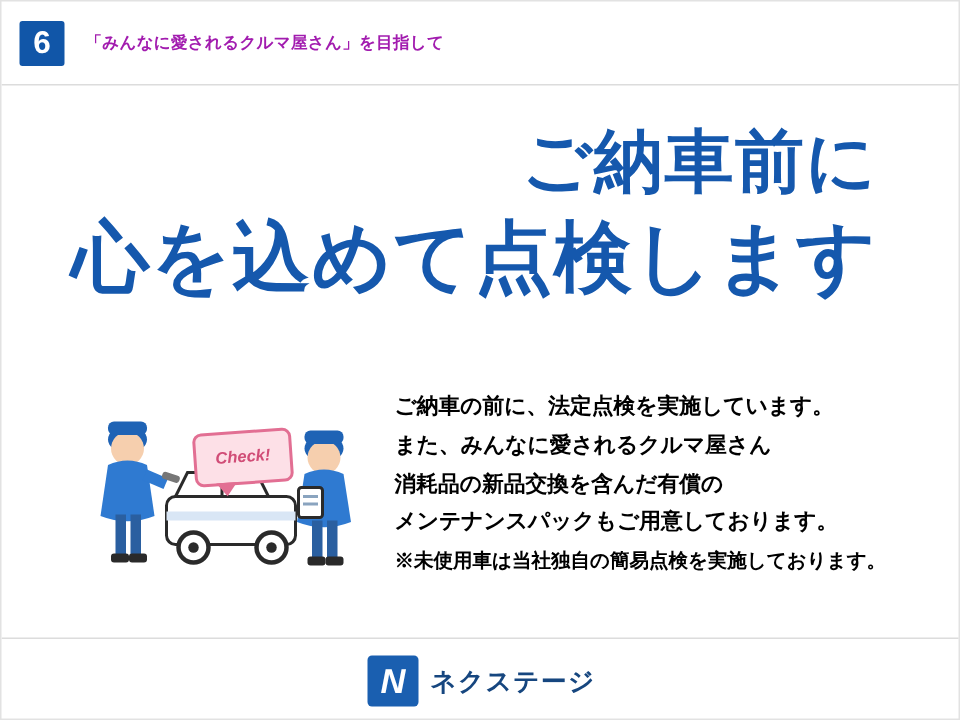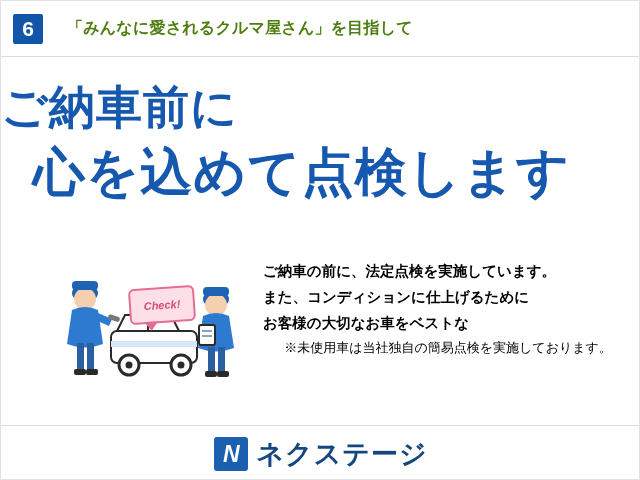--- a/index.html
+++ b/index.html
@@ -43,35 +43,35 @@
     color: #ffffff;
     font-size: 21px;
     font-weight: bold;
     display: flex;
     align-items: center;
     justify-content: center;
     border-radius: 2px;
     flex: 0 0 auto;
   }
   .header-title {
-    margin-left: 24px;
-    font-size: 16px;
-    font-weight: bold;
-    color: #4d7c0f;
+    margin-left: 14px;
+    font-size: 11px;
+    font-weight: bold;
+    color: #a21caf;
     letter-spacing: 0.2px;
     white-space: nowrap;
   }
 
   
   .headline {
     position: absolute;
     left: 0;
     top: 78px;
     width: 584px;
-    text-align: left;
+    text-align: right;
     color: #1558ad;
     font-weight: bold;
     line-height: 1.22;
     letter-spacing: 1px;
   }
   .headline .line1 {
     font-size: 46px;
     display: block;
   }
   .headline .line2 {
@@ -87,22 +87,21 @@
     left: 262px;
     top: 258px;
     width: 370px;
     color: #000000;
     font-size: 14.5px;
     line-height: 1.78;
     font-weight: bold;
   }
   .body-copy .note {
     font-size: 13px;
-    font-weight: normal;
-    text-align: center;
+    font-weight: bold;
   }
 
   
   .illus {
     position: absolute;
     left: 52px;
     top: 268px;
     width: 210px;
     height: 130px;
   }
@@ -164,21 +163,21 @@
   }
   .logo-mark span {
     color: #ffffff;
     font-size: 23px;
     font-weight: bold;
     font-style: italic;
     line-height: 1;
   }
   .logo-text {
     color: #16467f;
-    font-size: 27px;
+    font-size: 17px;
     font-weight: bold;
     letter-spacing: 1px;
   }
 </style>
 </head>
 <body>
 
 <div class="page">
 
   <div class="header">
@@ -233,22 +232,23 @@
       </g>
     </svg>
 
     <div class="bubble">
       <span>Check!</span>
     </div>
   </div>
 
   <div class="body-copy">
     <div>ご納車の前に、法定点検を実施しています。</div>
-    <div>また、コンディションに仕上げるために</div>
-    <div>お客様の大切なお車をベストな</div>
+    <div>また、みんなに愛されるクルマ屋さん</div>
+    <div>消耗品の新品交換を含んだ有償の</div>
+    <div>メンテナンスパックもご用意しております。</div>
     <div class="note">※未使用車は当社独自の簡易点検を実施しております。</div>
   </div>
 
   <div class="footer">
     <div class="logo-mark">
       <span>N</span>
     </div>
     <div class="logo-text">ネクステージ</div>
   </div>
 

